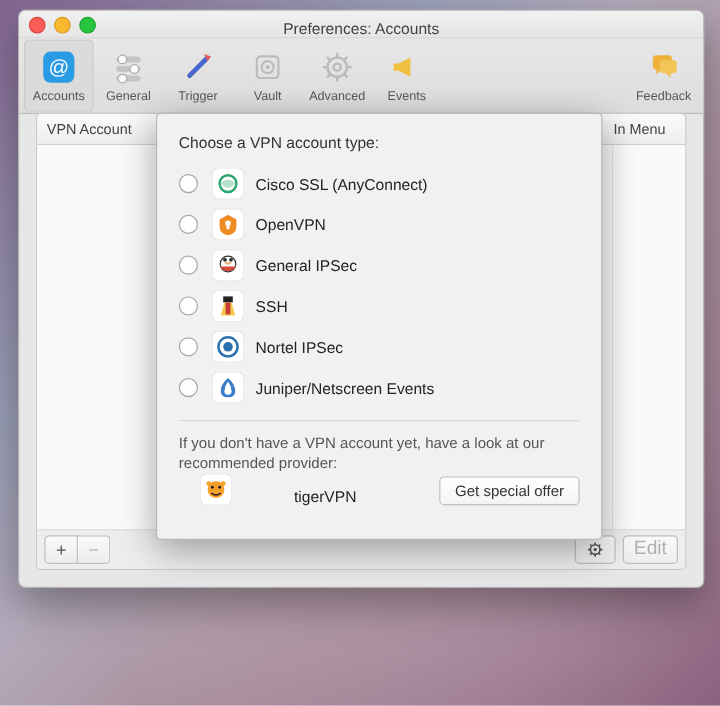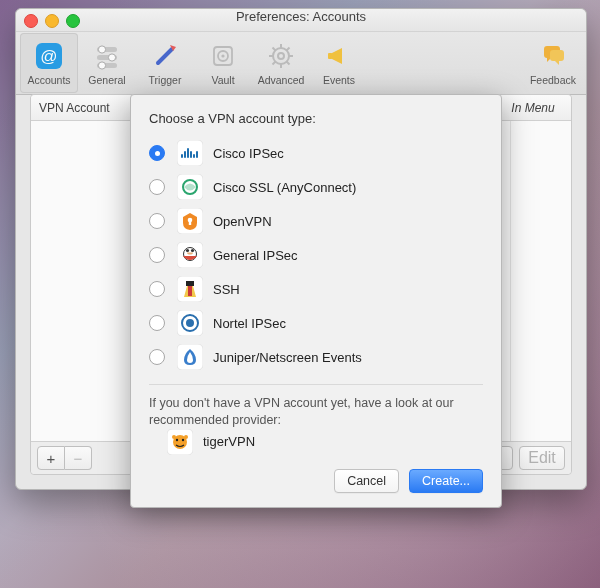--- a/index.html
+++ b/index.html
@@ -1,37 +1,37 @@
 <!DOCTYPE html>
 <html><head>
 <meta charset="utf-8">
 <style>
   html,body{margin:0;padding:0;font-family:-apple-system,"Helvetica Neue",Helvetica,Arial,sans-serif;font-size:13px;color:#333;}
   body{width:600px;height:588px;overflow:hidden;background:linear-gradient(135deg,#8a6b9a 0%,#9a8db0 15%,#a3a9c2 30%,#bdb3c5 45%,#b49aa8 60%,#8a5a7a 100%);position:relative;}
   .mask{position:absolute;inset:0;background:radial-gradient(circle at 70% 70%,rgba(255,255,255,0.2) 0%,rgba(0,0,0,0.05) 60%);}
   .window{position:absolute;left:15px;top:8px;width:570px;height:480px;background:#ececec;border:1px solid #b5b5b5;border-radius:6px;box-shadow:0 14px 34px rgba(0,0,0,0.35);}
-  .titlebar{height:22px;position:relative;display:flex;align-items:flex-start;justify-content:center;border-bottom:1px solid #d8d8d8;border-top-left-radius:6px;border-top-right-radius:6px;background:linear-gradient(#f6f6f6,#eaeaea);}
+  .titlebar{height:22px;position:relative;display:flex;align-items:flex-end;justify-content:center;border-bottom:1px solid #d8d8d8;border-top-left-radius:6px;border-top-right-radius:6px;background:linear-gradient(#f6f6f6,#eaeaea);}
   .tl{position:absolute;left:8px;top:5px;display:flex;gap:7px;}
   .tlb{width:12px;height:12px;border-radius:50%;}
   .tlb.r{background:#ff5f57;border:0.5px solid #e24640;}
   .tlb.y{background:#febc2e;border:0.5px solid #e0a028;}
   .tlb.g{background:#28c840;border:0.5px solid #1fa731;}
   .titlebar .title{font-size:13px;color:#444;}
   .toolbar{height:62px;display:flex;align-items:center;padding:0 4px;border-bottom:1px solid #c0c0c0;background:linear-gradient(#ececec,#e2e2e2);}
   .tbtn{width:58px;height:60px;display:flex;flex-direction:column;align-items:center;justify-content:center;gap:3px;border-radius:4px;color:#5a5a5a;font-size:10.5px;}
   .tbtn.selected{background:#e0e0e0;box-shadow:inset 0 0 0 1px #cfcfcf;}
   .tbtn .ic{width:30px;height:30px;display:flex;align-items:center;justify-content:center;border-radius:6px;}
   .spacer{flex:1;}
   svg{display:block;}
   .content{position:absolute;left:0;right:0;top:85px;bottom:0;padding:12px 14px 14px 14px;}
   .panel{position:absolute;left:14px;top:0;right:14px;bottom:14px;background:#f7f7f7;border:1px solid #cfcfcf;border-radius:4px;}
   .cols{display:flex;position:absolute;left:0;top:0;right:0;height:26px;}
   .coll,.colr{background:linear-gradient(#ffffff,#f3f3f3);border-bottom:1px solid #d5d5d5;display:flex;align-items:center;padding:0 8px;font-size:12px;color:#444;}
   .coll{flex:1;border-right:1px solid #d5d5d5;border-top-left-radius:4px;}
-  .colr{width:60px;justify-content:center;border-top-right-radius:4px;font-style:italic;}
+  .colr{width:60px;justify-content:center;border-top-right-radius:4px;}
   .listbody{position:absolute;left:0;right:0;top:26px;bottom:32px;background:#ffffff;}
   .listbody .sep{position:absolute;right:60px;top:0;bottom:0;border-left:1px solid #e8e8e8;}
   .footer{position:absolute;left:0;right:0;bottom:0;height:32px;background:#f2f2f2;border-top:1px solid #d5d5d5;display:flex;align-items:center;padding:0 6px;gap:0;border-bottom-left-radius:4px;border-bottom-right-radius:4px;}
   .sqbtn{width:26px;height:22px;border:1px solid #c3c3c3;background:linear-gradient(#ffffff,#f2f2f2);display:flex;align-items:center;justify-content:center;font-size:15px;color:#555;}
   .sqbtn.first{border-top-left-radius:4px;border-bottom-left-radius:4px;}
   .sqbtn.last{border-top-right-radius:4px;border-bottom-right-radius:4px;border-left:none;}
   .sqbtn.dis{color:#bbb;}
   .footer .fspacer{flex:1;}
   .gearbtn{width:32px;height:22px;border:1px solid #c3c3c3;background:linear-gradient(#ffffff,#f2f2f2);border-radius:4px;display:flex;align-items:center;justify-content:center;}
   .editbtn{width:44px;height:22px;border:1px solid #c3c3c3;background:linear-gradient(#ffffff,#f2f2f2);border-radius:4px;margin-left:6px;color:#b5b5b5;font-size:16px;display:flex;align-items:center;justify-content:center;}
@@ -40,21 +40,21 @@
   .sheet-inner{padding:16px 18px 14px 18px;}
   .sheet-title{font-size:13px;color:#333;margin-bottom:10px;}
   .vrow{display:flex;align-items:center;height:34px;}
   .radio{width:14px;height:14px;border-radius:50%;border:1px solid #a7a7a7;margin-right:12px;position:relative;background:#ffffff;flex:0 0 auto;display:flex;align-items:center;justify-content:center;}
   .radio.on{border-color:#2a7af3;background:#2a7af3;}
   .radio.on::after{content:"";width:5px;height:5px;border-radius:50%;background:#fff;}
   .vicon{width:26px;height:26px;border-radius:5px;margin-right:10px;display:flex;align-items:center;justify-content:center;flex:0 0 auto;}
   .vname{font-size:13px;color:#222;}
   .divider{height:1px;background:#d9d9d9;margin:10px 0 10px 0;}
   .hint{font-size:12.5px;color:#555;line-height:1.35;}
-  .provider{display:flex;align-items:center;margin-bottom:14px;}
+  .provider{display:flex;align-items:flex-end;margin-bottom:14px;gap:42px;}
   .offer{margin-left:auto;}
   .push{height:22px;padding:0 12px;border:1px solid #c2c2c2;background:linear-gradient(#ffffff,#f4f4f4);border-radius:4px;font-size:12.5px;color:#333;display:inline-flex;align-items:center;justify-content:center;box-shadow:0 1px 0 rgba(0,0,0,0.03);}
   .push.default{background:linear-gradient(#6aaaff,#2a7af3);border-color:#2a7af3;color:#fff;}
   .btnrow{display:flex;justify-content:flex-end;gap:10px;}
   .window-dim{position:absolute;inset:0;background:rgba(0,0,0,0.02);z-index:20;pointer-events:none;}
 </style>
 </head>
 <body>
 
 <div class="mask"></div>
@@ -193,37 +193,20 @@
           </div>
       </div>
     </div>
   </div>
 </div>
 
 <div class="sheet">
   <div class="sheet-inner">
     <div class="sheet-title">Choose a VPN account type:</div>
 
-    <div class="vrow">
-      <div class="radio on"></div>
-      <div class="vicon">
-        <svg width="26" height="26" viewBox="0 0 26 26">
-            <rect width="26" height="26" rx="5" fill="#fff" stroke="#e3e3e3"></rect>
-            <g stroke="#1e6fb0" stroke-width="2" stroke-linecap="round">
-              <line x1="5" y1="15" x2="5" y2="17"></line>
-              <line x1="8" y1="12" x2="8" y2="17"></line>
-              <line x1="11" y1="9" x2="11" y2="17"></line>
-              <line x1="14" y1="12" x2="14" y2="17"></line>
-              <line x1="17" y1="15" x2="17" y2="17"></line>
-              <line x1="20" y1="12" x2="20" y2="17"></line>
-            </g>
-          </svg>
-      </div>
-      <div class="vname">Cisco IPSec</div>
-    </div>
 
     <div class="vrow">
       <div class="radio"></div>
       <div class="vicon">
         <svg width="26" height="26" viewBox="0 0 26 26">
             <rect width="26" height="26" rx="5" fill="#fff" stroke="#e3e3e3"></rect>
             <circle cx="13" cy="13" r="7" fill="none" stroke="#2aa56e" stroke-width="2"></circle>
             <path d="M7 13 Q13 6 19 13 Q13 20 7 13" fill="#2aa56e" opacity="0.35"></path>
           </svg>
       </div>
@@ -306,24 +289,19 @@
             <rect width="26" height="26" rx="5" fill="#fff" stroke="#e3e3e3"></rect>
             <circle cx="13" cy="13" r="7" fill="#f4a02a"></circle>
             <circle cx="10" cy="11" r="1.2" fill="#222"></circle>
             <circle cx="16" cy="11" r="1.2" fill="#222"></circle>
             <path d="M9 16 Q13 19 17 16" stroke="#222" stroke-width="1.2" fill="none"></path>
             <circle cx="7" cy="8" r="2" fill="#f4a02a"></circle>
             <circle cx="19" cy="8" r="2" fill="#f4a02a"></circle>
           </svg>
       </div>
       <div class="vname">tigerVPN</div>
-    </div>
-
-    <div class="btnrow">
-      <div class="push">
-          <span>Cancel</span>
+      <div class="offer push">
+          <span>Get special offer</span>
         </div>
-      <div class="push default">
-          <span>Create...</span>
-        </div>
-    </div>
+    </div>
+
   </div>
 </div>
 
 </body></html>

